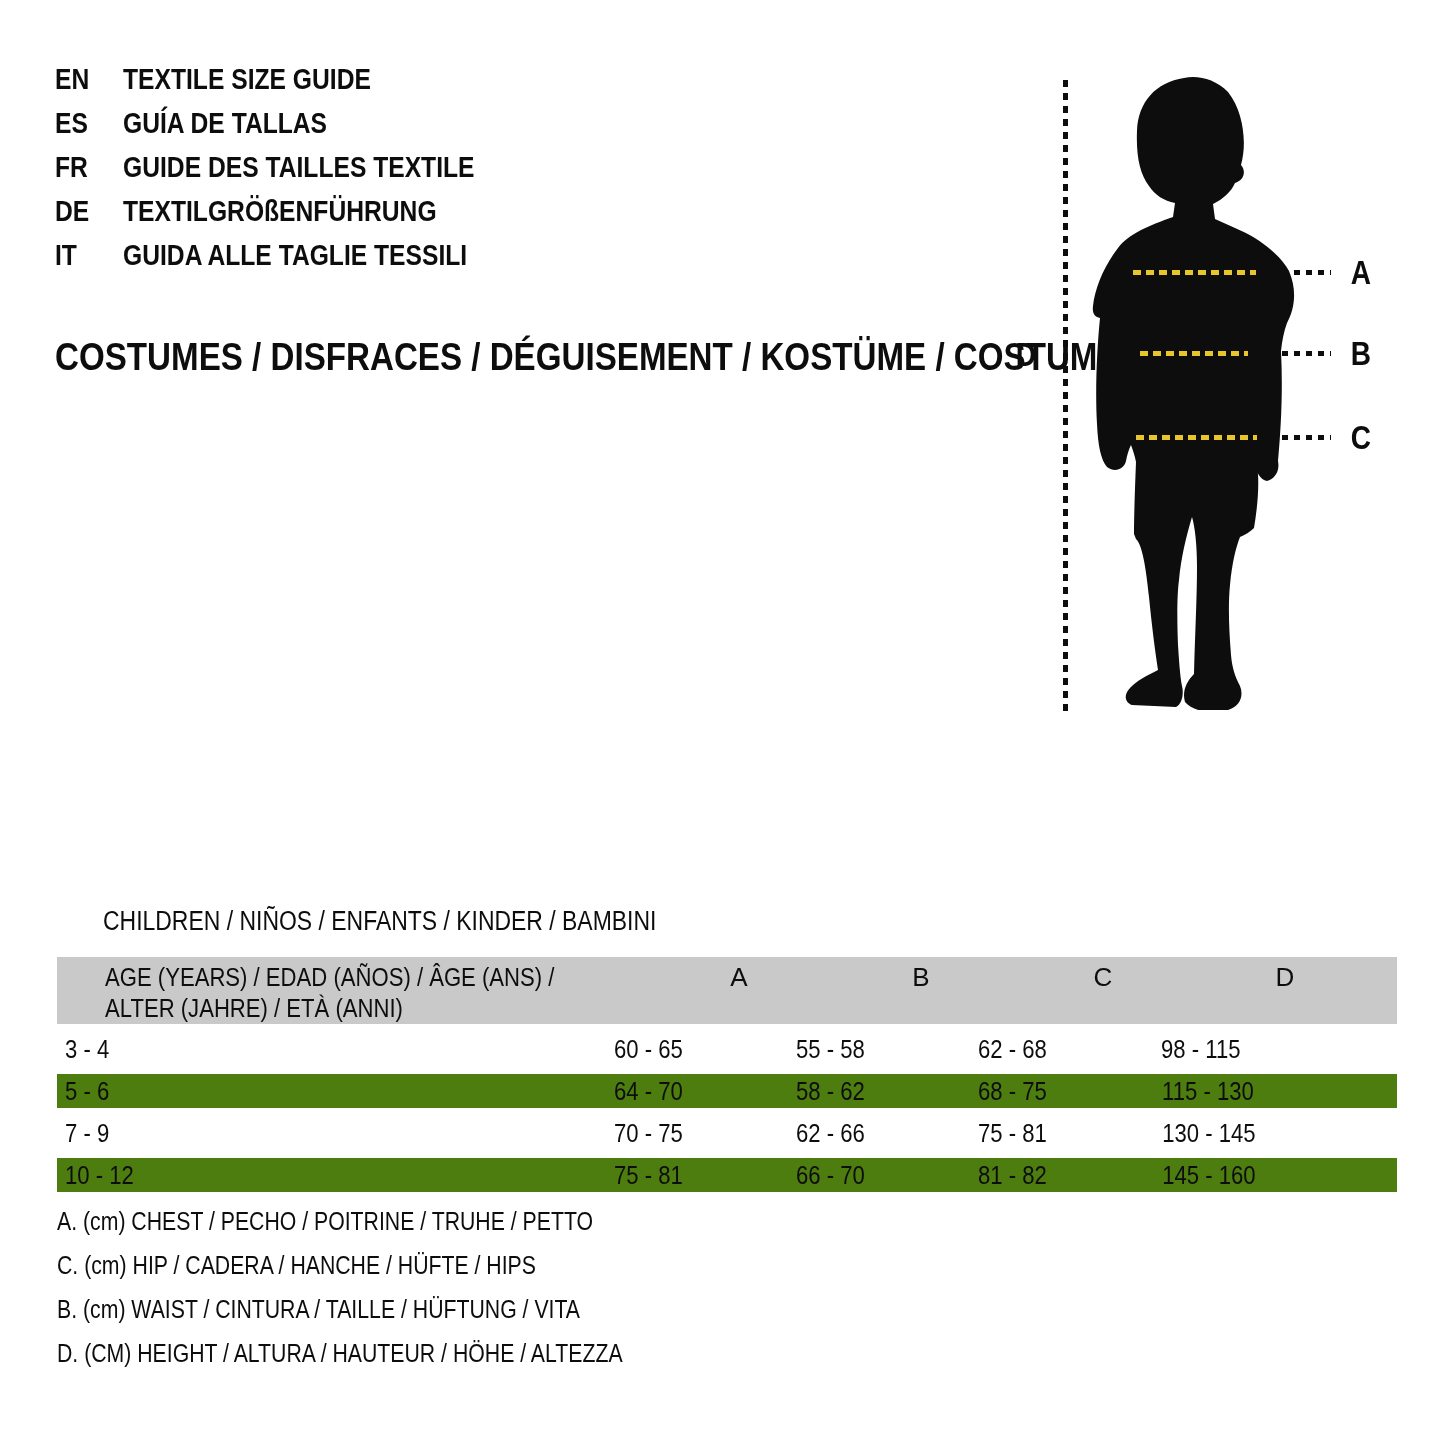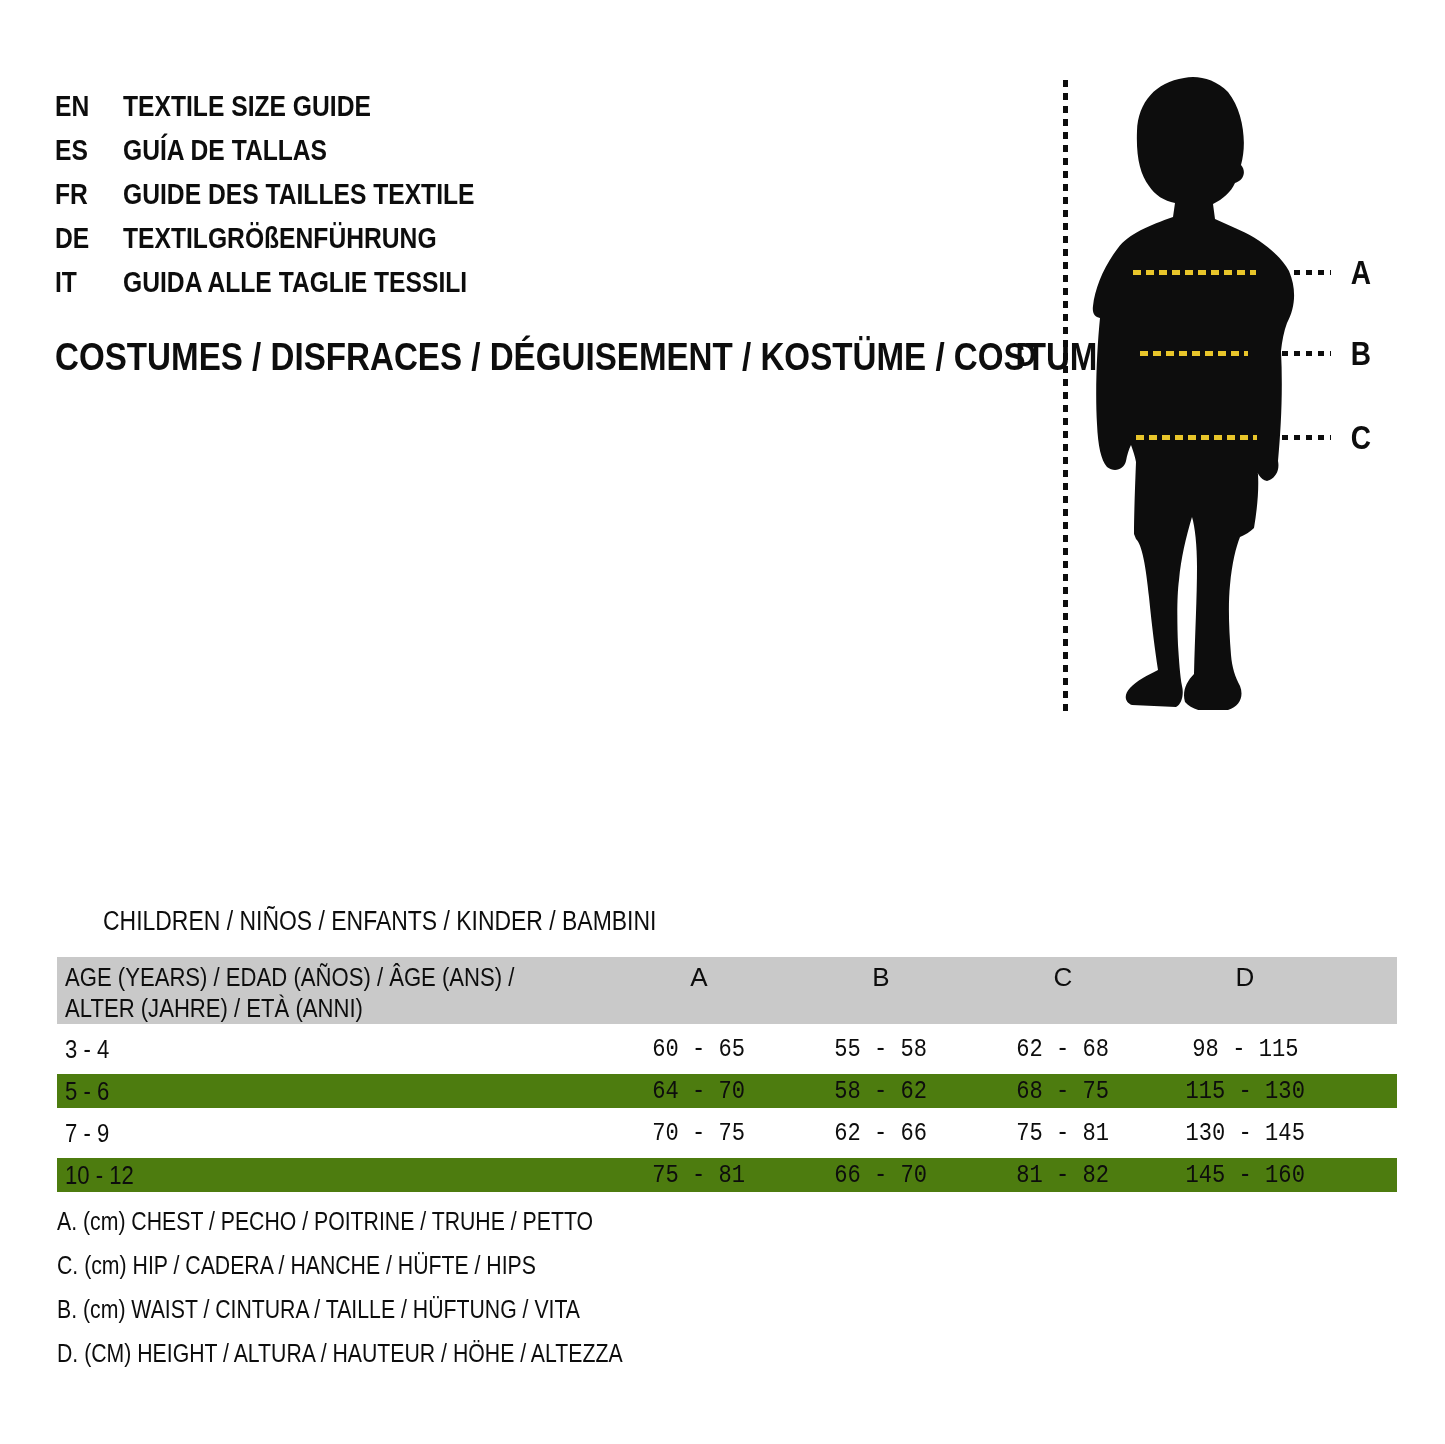--- a/index.html
+++ b/index.html
@@ -4,48 +4,48 @@
 <style>
   html,body{margin:0;padding:0;background:#fff;}
   #canvas{
     position:relative;width:1445px;height:1444px;background:#ffffff;
     font-family:"Liberation Sans","DejaVu Sans",sans-serif;color:#0d0d0d;overflow:hidden;
   }
   .cond{display:inline-block;transform:scaleX(0.85);transform-origin:0 50%;white-space:nowrap;}
   .condc{display:inline-block;transform:scaleX(0.85);transform-origin:50% 50%;white-space:nowrap;}
 
   
-  #lang-list{position:absolute;left:55px;top:84px;}
+  #lang-list{position:absolute;left:55px;top:57px;}
   .lang-row{height:44px;line-height:44px;font-size:29px;font-weight:700;}
   .lang-code{display:inline-block;width:80px;}
 
   
   #category-title{position:absolute;left:55px;top:336px;font-size:39px;font-weight:700;line-height:42px;}
 
   
   #height-line{position:absolute;left:1063px;top:80px;width:5px;height:633px;
     background:repeating-linear-gradient(180deg,#0d0d0d 0 7px,transparent 7px 13px);}
   #silhouette{position:absolute;left:1088px;top:75px;width:215px;height:635px;}
   .measure-dash{position:absolute;height:5px;
     background:repeating-linear-gradient(90deg,var(--dash,#e8c52a) 0 8px,transparent 8px 13px);}
   .measure-dot{position:absolute;height:5px;
     background:repeating-linear-gradient(90deg,#0d0d0d 0 6px,transparent 6px 12px);}
   .fig-label{position:absolute;font-size:33px;font-weight:700;line-height:34px;}
 
   
   #table-title{position:absolute;left:55px;top:906px;font-size:27px;font-weight:400;line-height:30px;margin-left:48px;}
   #size-table{position:absolute;left:57px;top:957px;width:1340px;font-size:26px;}
   .tgrid{display:grid;grid-template-columns:551px 182px 182px 182px 182px 1fr;}
-  #size-table .thead{background:#c9c9c9;height:67px;align-items:start;}
+  #size-table .thead{background:#c9c9c9;height:67px;align-items:start;padding-left:40px;}
   .thead .agehead{padding:5px 0 0 8px;line-height:31px;font-weight:400;}
   .thead .colletter{text-align:center;padding-top:5px;line-height:31px;font-weight:400;}
   .trow{height:34px;align-items:center;font-weight:400;margin-top:8px;}
   .trow.alt{background:#4d7c0f;}
   .cell-age{padding-left:8px;}
-  .cell-val{text-align:center;font-family:Liberation Mono, monospace;}
+  .cell-val{}
 
   
   #legend{position:absolute;left:57px;top:1199px;}
   .legend-line{height:44px;line-height:44px;font-size:25px;font-weight:400;}
 </style>
 </head>
 <body>
 
 <div id="canvas">
 

